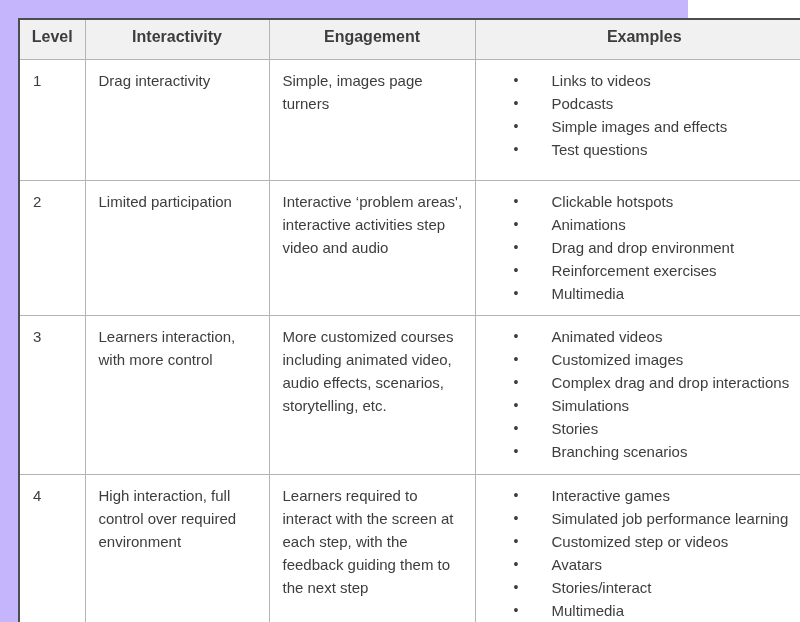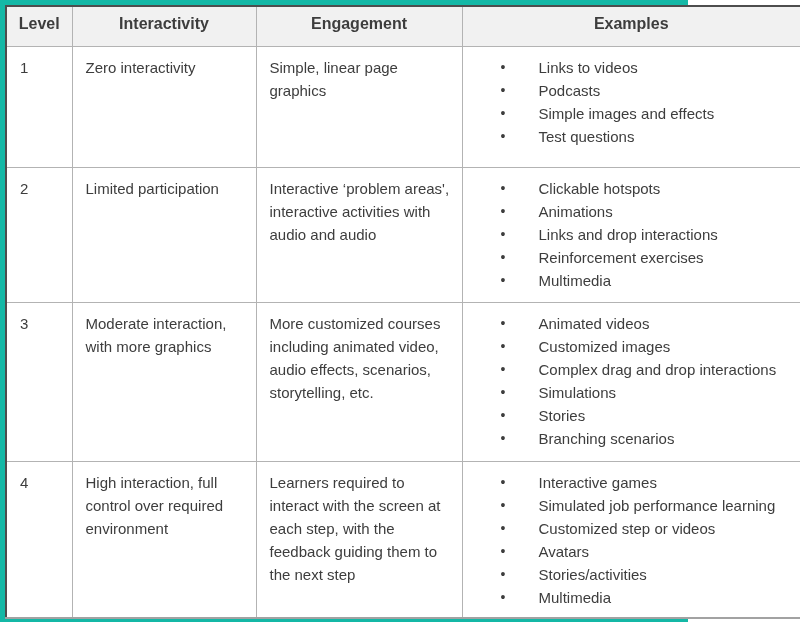--- a/index.html
+++ b/index.html
@@ -6,23 +6,23 @@
     margin: 0;
     padding: 0;
     background: #ffffff;
     font-family: "Liberation Sans", "DejaVu Sans", sans-serif;
     color: #3d3d3d;
     -webkit-font-smoothing: antialiased;
   }
   .page {
     width: 688px;
     height: 622px;
-    background: #14b8a6;
+    background: #c4b5fd;
     box-sizing: border-box;
-    padding: 5px;
+    padding: 18px;
   }
   table.levels-table {
     border-collapse: collapse;
     table-layout: fixed;
     width: 795px;
     border: 2px solid #a2a2a2;
     border-top-color: #4d4d4d;
     border-left-color: #4d4d4d;
   }
   table.levels-table th,
@@ -92,22 +92,22 @@
       <tr>
         <th>Level</th>
         <th>Interactivity</th>
         <th>Engagement</th>
         <th>Examples</th>
       </tr>
     </thead>
     <tbody>
       <tr class="row-1">
         <td class="cell-level">1</td>
-        <td>Zero interactivity</td>
-        <td>Simple, linear page graphics</td>
+        <td>Drag interactivity</td>
+        <td>Simple, images page turners</td>
         <td class="cell-examples">
           <ul class="examples-list">
             <li>
                 <span class="bullet">•</span>
                 <span>Links to videos</span>
               </li>
             <li>
                 <span class="bullet">•</span>
                 <span>Podcasts</span>
               </li>
@@ -118,49 +118,49 @@
             <li>
                 <span class="bullet">•</span>
                 <span>Test questions</span>
               </li>
           </ul>
         </td>
       </tr>
       <tr class="row-2">
         <td class="cell-level">2</td>
         <td>Limited participation</td>
-        <td>Interactive ‘problem areas', interactive activities with audio and audio</td>
+        <td>Interactive ‘problem areas', interactive activities step video and audio</td>
         <td class="cell-examples">
           <ul class="examples-list">
             <li>
                 <span class="bullet">•</span>
                 <span>Clickable hotspots</span>
               </li>
             <li>
                 <span class="bullet">•</span>
                 <span>Animations</span>
               </li>
             <li>
                 <span class="bullet">•</span>
-                <span>Links and drop interactions</span>
+                <span>Drag and drop environment</span>
               </li>
             <li>
                 <span class="bullet">•</span>
                 <span>Reinforcement exercises</span>
               </li>
             <li>
                 <span class="bullet">•</span>
                 <span>Multimedia</span>
               </li>
           </ul>
         </td>
       </tr>
       <tr class="row-3">
         <td class="cell-level">3</td>
-        <td>Moderate interaction, with more graphics</td>
+        <td>Learners interaction, with more control</td>
         <td>More customized courses including animated video, audio effects, scenarios, storytelling, etc.</td>
         <td class="cell-examples">
           <ul class="examples-list">
             <li>
                 <span class="bullet">•</span>
                 <span>Animated videos</span>
               </li>
             <li>
                 <span class="bullet">•</span>
                 <span>Customized images</span>
@@ -201,21 +201,21 @@
             <li>
                 <span class="bullet">•</span>
                 <span>Customized step or videos</span>
               </li>
             <li>
                 <span class="bullet">•</span>
                 <span>Avatars</span>
               </li>
             <li>
                 <span class="bullet">•</span>
-                <span>Stories/activities</span>
+                <span>Stories/interact</span>
               </li>
             <li>
                 <span class="bullet">•</span>
                 <span>Multimedia</span>
               </li>
           </ul>
         </td>
       </tr>
     </tbody>
   </table>

